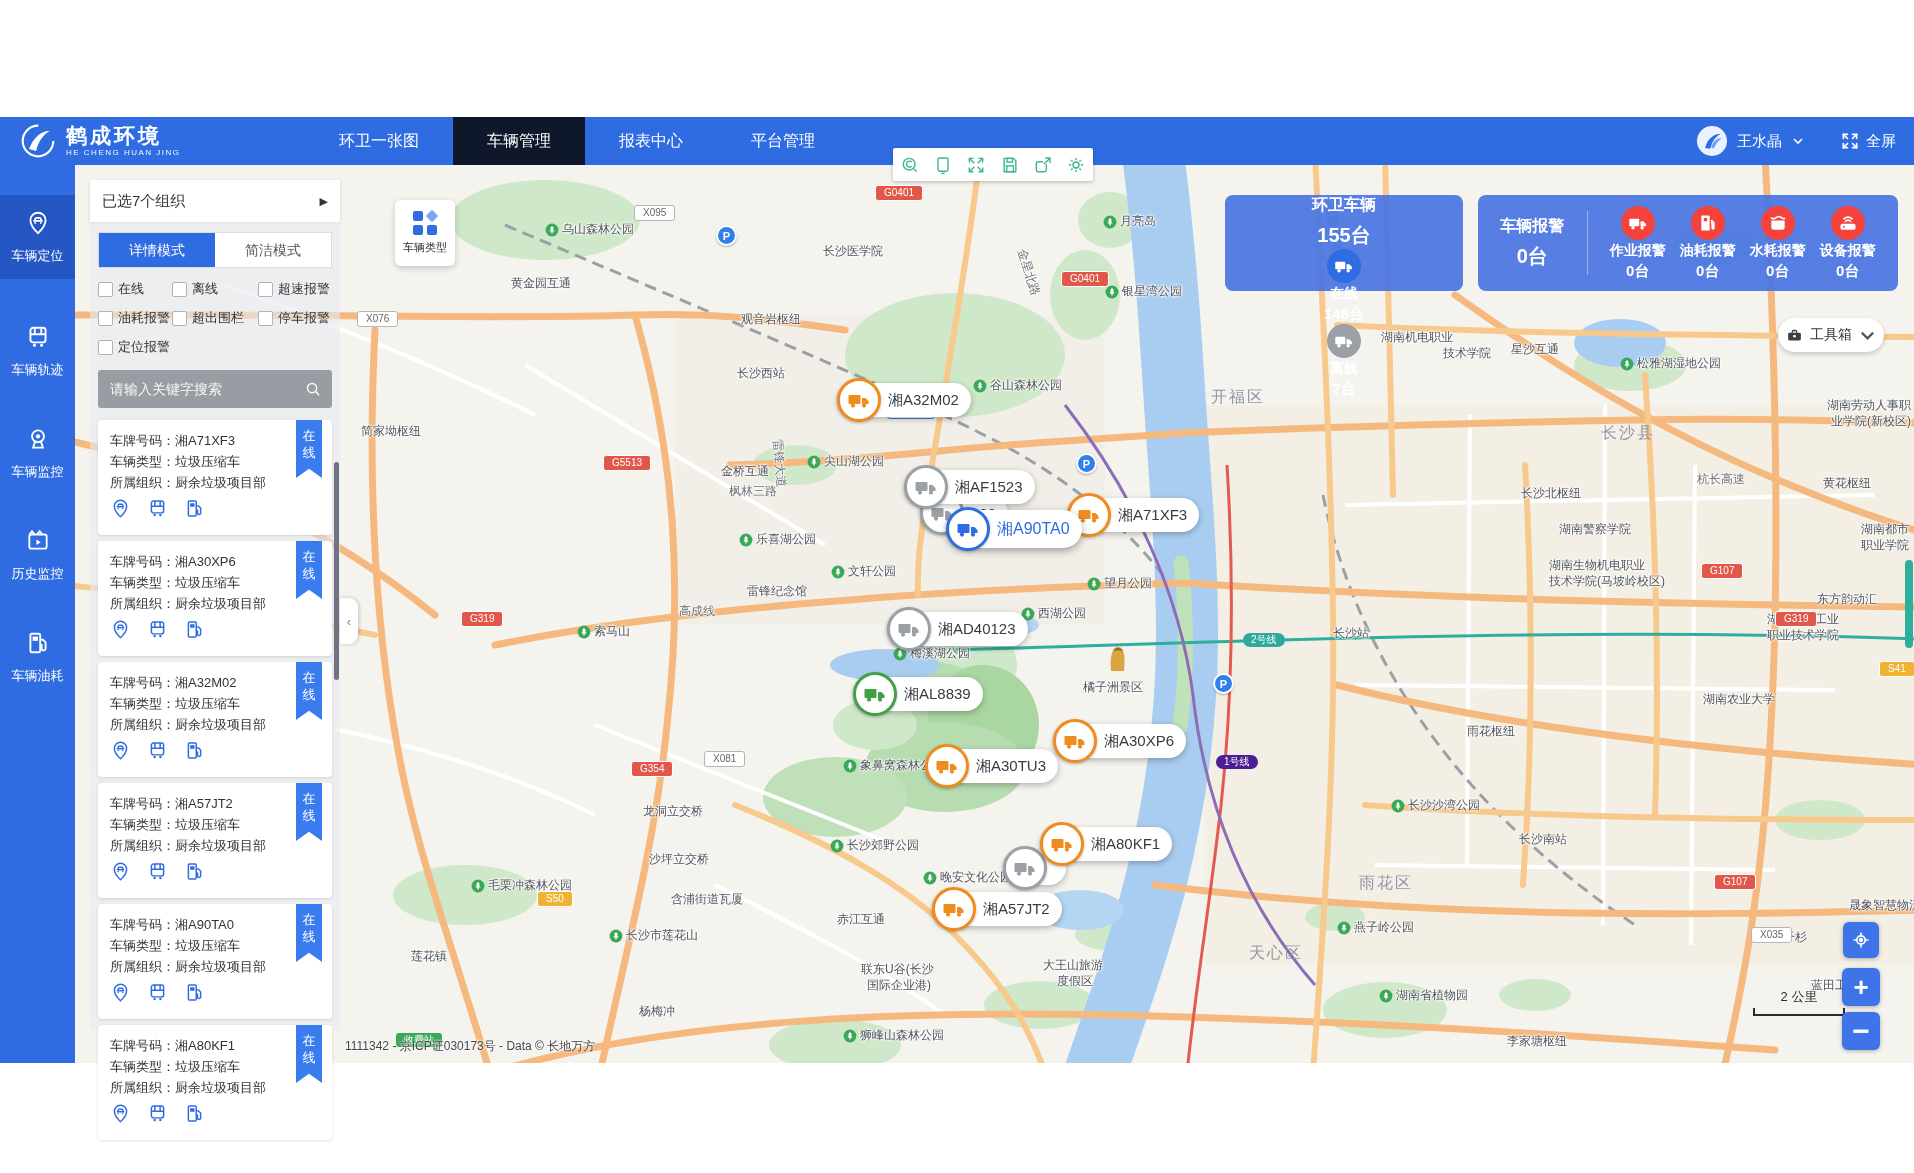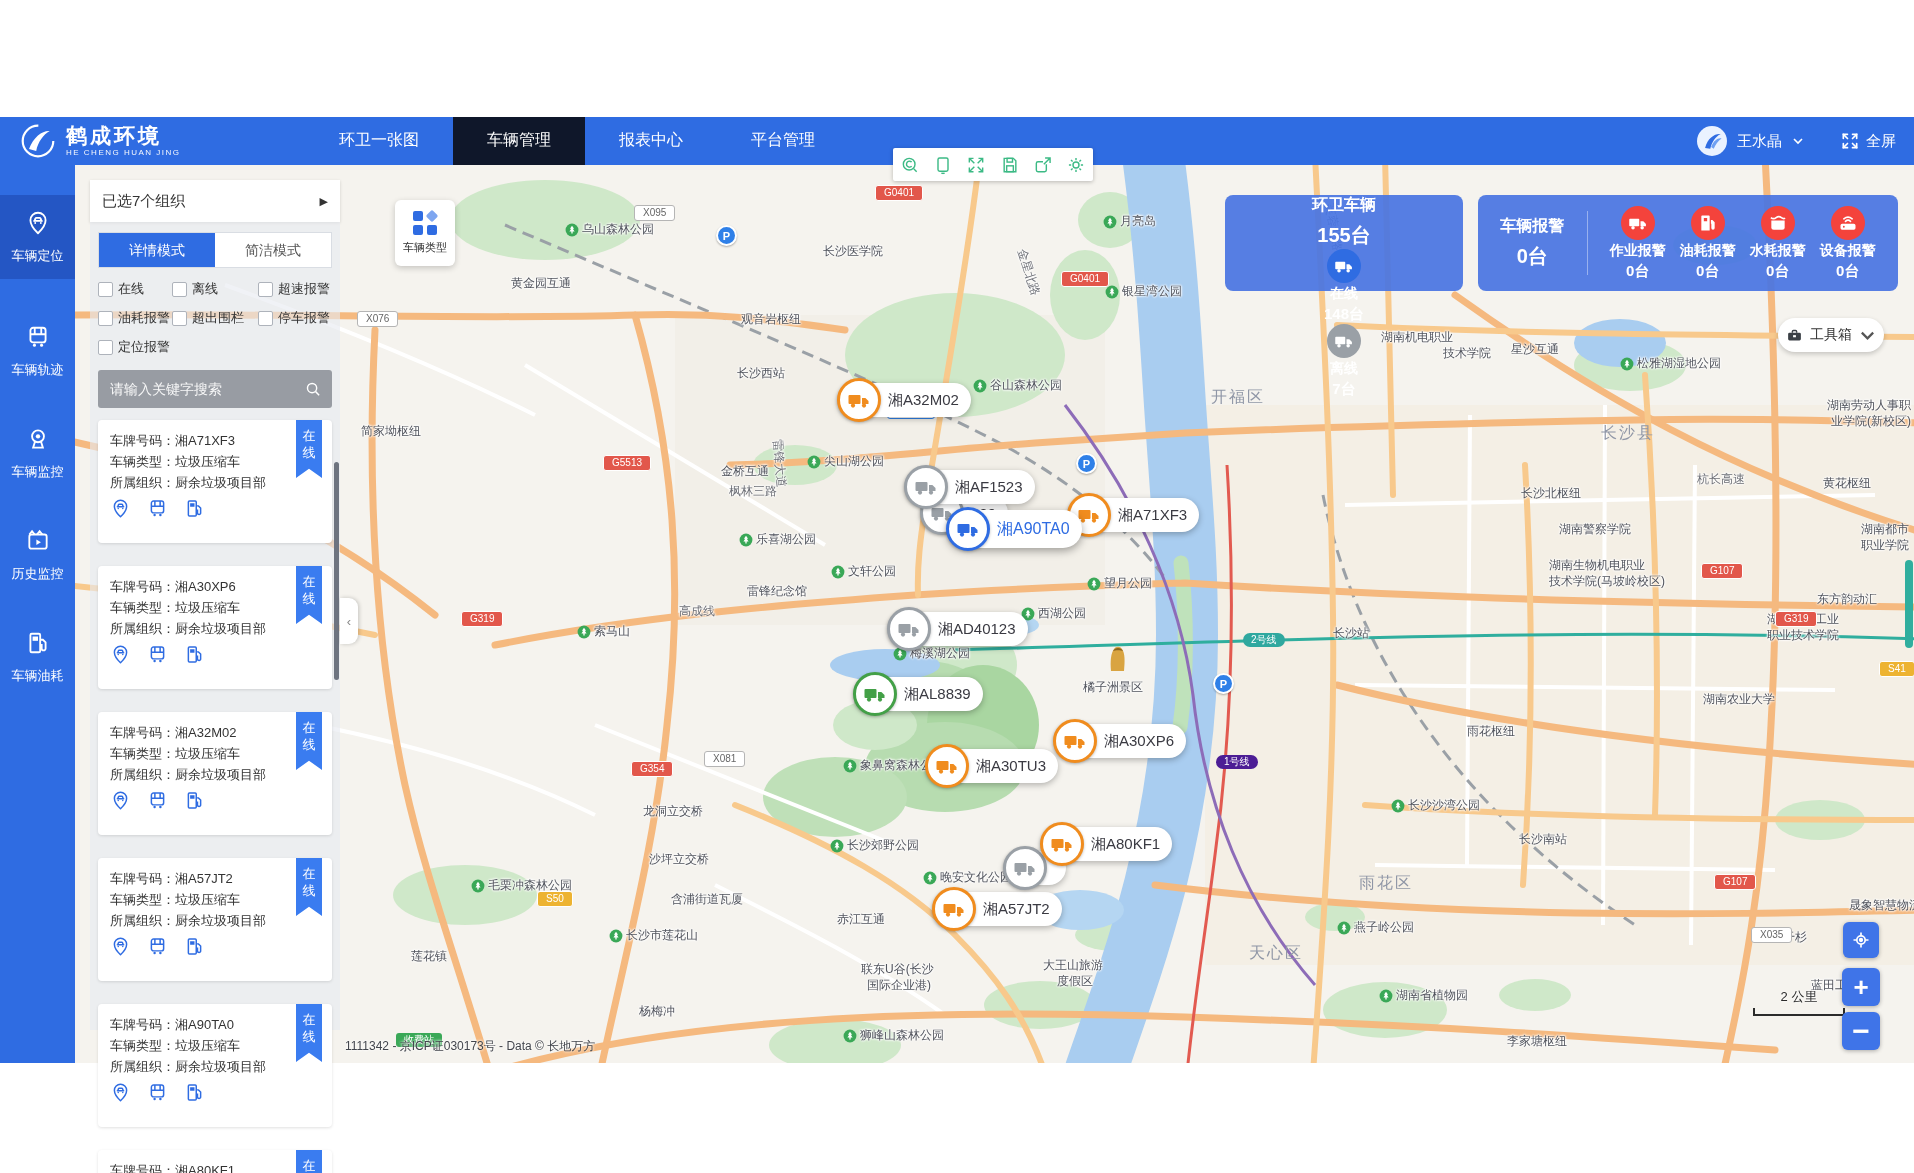--- a/index.html
+++ b/index.html
@@ -6,21 +6,21 @@
     font-family:"Liberation Sans","DejaVu Sans",sans-serif;}
   #app{position:relative;width:1914px;height:1173px;background:#fff;}
 
   
   .navbar{position:absolute;left:0;top:117px;width:1914px;height:48px;background:#2f6ce2;display:flex;align-items:center;z-index:40;}
   .brand{display:flex;align-items:center;gap:10px;padding-left:20px;width:215px;}
   .brand-logo{width:36px;height:36px;flex:0 0 auto;}
   .brand-txt{color:#fff;line-height:1;}
   .brand-title{font-size:21px;font-weight:bold;letter-spacing:3px;}
   .brand-sub{font-size:8px;letter-spacing:1.5px;margin-top:3px;opacity:.95;}
-  .nav-menu{display:flex;height:48px;margin-left:70px;font-family:Liberation Mono, monospace;}
+  .nav-menu{display:flex;height:48px;margin-left:70px;}
   .nav-item{height:48px;line-height:48px;padding:0 34px;color:#fff;font-size:16px;cursor:pointer;}
   .nav-item.active{background:#0f172a;}
   .nav-right{margin-left:auto;display:flex;align-items:center;gap:10px;padding-right:18px;color:#fff;}
   .avatar{width:30px;height:30px;border-radius:50%;background:#eaf2ff;display:flex;align-items:center;justify-content:center;overflow:hidden;}
   .user-name{font-size:15px;}
   .chev{width:12px;height:12px;}
   .fs-wrap{display:flex;align-items:center;gap:6px;margin-left:26px;font-size:15px;}
   .fs-ic{width:20px;height:20px;}
 
   
@@ -41,21 +41,21 @@
   .tab.active{background:#2f6ce2;color:#fff;}
   .filters{margin-top:12px;display:grid;grid-template-columns:74px 86px 1fr;row-gap:11px;}
   .cb{display:flex;align-items:center;gap:5px;cursor:pointer;}
   .cb .box{width:13px;height:13px;background:#fff;border:1px solid #aeb3bb;border-radius:2px;flex:0 0 auto;}
   .cb-t{font-size:13px;color:#333;white-space:nowrap;}
   .search{margin-top:14px;height:38px;background:rgba(128,133,141,.78);border-radius:3px;display:flex;align-items:center;padding:0 10px;}
   .search input{flex:1;background:transparent;border:none;outline:none;color:#fff;font-size:14px;font-family:inherit;}
   .search input::placeholder{color:rgba(255,255,255,.92);}
   .search svg{width:17px;height:17px;}
   .vlist{margin-top:12px;}
-  .vcard{position:relative;background:#fff;border-radius:4px;padding:10px 12px 20px 12px;margin-bottom:23px;box-shadow:0 1px 3px rgba(0,0,0,.12);}
+  .vcard{position:relative;background:#fff;border-radius:4px;padding:10px 12px 12px 12px;margin-bottom:6px;box-shadow:0 1px 3px rgba(0,0,0,.12);}
   .vline{font-size:13px;color:#333;line-height:21px;white-space:nowrap;}
   .vics{display:flex;gap:16px;margin-top:5px;color:#2f6ce2;}
   .vics svg{width:21px;height:21px;}
   .ribbon{position:absolute;top:0;right:10px;width:26px;height:58px;background:#3a7cf0;color:#fff;font-size:13px;display:flex;flex-direction:column;align-items:center;padding-top:7px;box-sizing:border-box;line-height:17px;clip-path:polygon(0 0,100% 0,100% 100%,50% 84%,0 100%);}
   .lscroll{position:absolute;right:1px;top:240px;width:5px;height:218px;background:#6e7480;border-radius:3px;}
   .collapse-handle{position:absolute;left:340px;top:598px;width:18px;height:46px;background:#fff;border-radius:0 9px 9px 0;box-shadow:1px 0 4px rgba(0,0,0,.2);display:flex;align-items:center;justify-content:center;color:#888;font-size:13px;z-index:26;cursor:pointer;}
 
   
   .map{position:absolute;left:75px;top:165px;width:1839px;height:898px;background:#f5f3ee;overflow:hidden;z-index:5;}
   .map svg.base{position:absolute;left:0;top:0;}
@@ -214,21 +214,21 @@
         <path d="M1290,640 C1430,650 1600,655 1849,655"></path>
       </g>
 
       <g fill="none" stroke-width="3">
         <path d="M880,485 C1050,480 1250,472 1450,470 C1600,468 1720,470 1849,474" stroke="#2fae9e"></path>
         <path d="M1152,300 C1160,430 1158,560 1140,690 C1130,770 1120,830 1112,908" stroke="#e25a50"></path>
         <path d="M990,240 C1060,330 1105,430 1118,530 C1130,640 1170,740 1240,820" stroke="#8d6cb8"></path>
       </g>
     </svg>
     <div id="map-overlay">
-        <div class="lbl park" style="left:490px;top:56px;">
+        <div class="lbl park" style="left:470px;top:56px;">
           <svg class="tree" viewBox="0 0 24 24">
             <circle cx="12" cy="12" r="11" fill="#3aa857"></circle>
             <path d="M12 4.5l3.6 5.4h-2.2l3 4.6h-3.3V18h-2.2v-3.5H7.6l3-4.6H8.4z" fill="#fff"></path>
           </svg>
           <span>乌山森林公园</span>
         </div>
         <div class="lbl park" style="left:1028px;top:48px;">
           <svg class="tree" viewBox="0 0 24 24">
             <circle cx="12" cy="12" r="11" fill="#3aa857"></circle>
             <path d="M12 4.5l3.6 5.4h-2.2l3 4.6h-3.3V18h-2.2v-3.5H7.6l3-4.6H8.4z" fill="#fff"></path>

